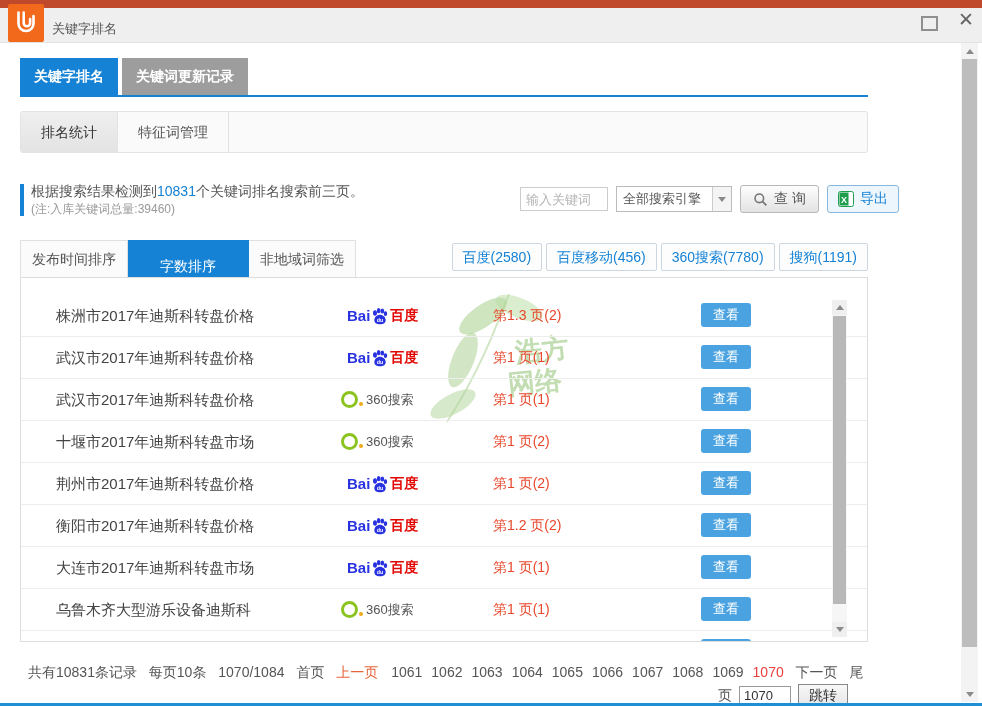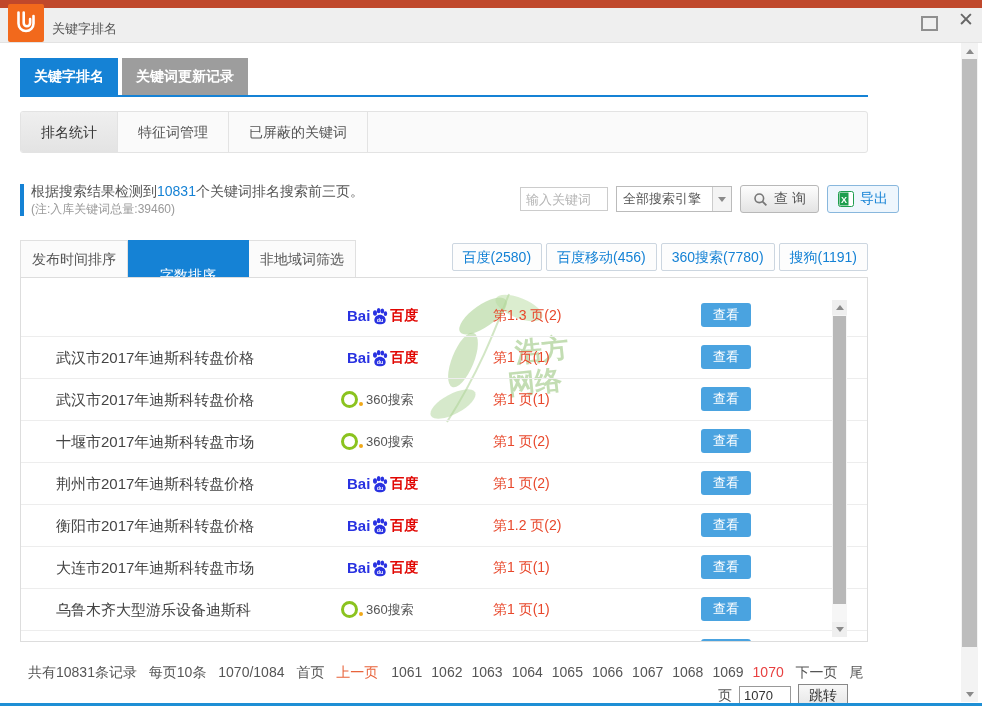--- a/index.html
+++ b/index.html
@@ -49,21 +49,21 @@
   .kw-input::placeholder{color:#b5b5b5;}
   .combo{width:114px;height:24px;border:1px solid #bbb;background:#fff;display:flex;align-items:stretch;cursor:default;}
   .combo .val{flex:1;font-size:13px;color:#555;line-height:24px;padding:0 6px;white-space:nowrap;overflow:hidden;}
   .combo .arrow{width:18px;border-left:1px solid #ccc;background:#f4f4f4;display:flex;align-items:center;justify-content:center;}
   .btn-query{height:26px;padding:0 12px;border:1px solid #b8b8b8;border-radius:3px;background:linear-gradient(#fdfdfd,#e3e3e3);display:flex;align-items:center;gap:6px;font-size:14px;color:#555;cursor:default;}
   .btn-export{height:26px;padding:0 10px;border:1px solid #88b7dd;border-radius:3px;background:#eef6fd;display:flex;align-items:center;gap:6px;font-size:14px;color:var(--accent-blue);cursor:default;}
   
   .filter-tabs{position:absolute;left:20px;top:240px;display:flex;}
   .ftab{height:36px;line-height:36px;padding:0 11px;font-size:14px;color:#555;background:#fbfbfb;border:1px solid #e0e0e0;border-left:none;cursor:default;}
   .ftab:first-child{border-left:1px solid #e0e0e0;}
-  .ftab.active{background:var(--accent-blue);color:#fff;border-color:var(--accent-blue);padding:16px 32px;}
+  .ftab.active{background:var(--accent-blue);color:#fff;border-color:var(--accent-blue);padding:7px 32px;}
   .engine-counts{position:absolute;top:243px;right:114px;display:flex;gap:4px;}
   .ecount{height:26px;line-height:26px;padding:0 10px;border:1px solid #ccd6e0;border-radius:2px;background:#fdfdfd;font-size:14px;color:var(--accent-blue);cursor:default;}
   
   .list-box{position:absolute;left:20px;top:277px;width:846px;height:363px;border:1px solid #ddd;background:#fff;overflow:hidden;}
   .watermark{position:absolute;left:400px;top:12px;z-index:0;pointer-events:none;}
   .rows-wrap{position:absolute;left:0;top:17px;right:0;z-index:1;}
   .krow{position:relative;height:41px;border-bottom:1px solid #ededed;}
   .k-word{position:absolute;left:35px;top:0;line-height:41px;font-size:15px;color:#444;white-space:nowrap;}
   .k-engine{position:absolute;left:320px;top:0;height:41px;display:flex;align-items:center;}
   .k-page{position:absolute;left:472px;top:0;line-height:41px;font-size:14px;color:var(--alert-red);white-space:nowrap;}
@@ -109,21 +109,20 @@
 
 <div class="main-tabs">
     <div class="mtab active">关键字排名</div>
     <div class="mtab">关键词更新记录</div>
   </div>
 <div class="tab-underline"></div>
 
 <div class="subtab-bar">
     <div class="stab active">排名统计</div>
     <div class="stab">特征词管理</div>
-    <div class="stab">已屏蔽的关键词</div>
   </div>
 
 <div class="summary">
   <div class="vbar"></div>
   <div>
     <div class="line1"><span>根据搜索结果检测到</span><span class="count">10831</span><span>个关键词排名搜索前三页。</span></div>
     <div class="line2">(注:入库关键词总量:39460)</div>
   </div>
 </div>
 
@@ -169,20 +168,21 @@
     <path d="M88 4 C 74 40, 58 82, 26 132" stroke="#9cc87e" stroke-width="2" fill="none" opacity="0.45"></path>
     <ellipse cx="62" cy="26" rx="28" ry="11" fill="#a6cf8c" transform="rotate(-35 62 26)" opacity="0.55"></ellipse>
     <ellipse cx="98" cy="18" rx="25" ry="10" fill="#b8dba0" transform="rotate(22 98 18)" opacity="0.5"></ellipse>
     <ellipse cx="42" cy="70" rx="29" ry="11" fill="#9cc87e" transform="rotate(-68 42 70)" opacity="0.45"></ellipse>
     <ellipse cx="32" cy="114" rx="25" ry="10" fill="#aed398" transform="rotate(-28 32 114)" opacity="0.5"></ellipse>
     <text id="wm-t1" x="95" y="72" font-size="27" font-weight="bold" fill="#b9d8a6" opacity="0.85" transform="rotate(-6 95 72)">浩方</text>
     <text id="wm-t2" x="88" y="104" font-size="27" font-weight="bold" fill="#b9d8a6" opacity="0.85" transform="rotate(-6 88 104)">网络</text>
   </svg>
   <div class="rows-wrap">
       <div class="krow">
+    <span class="k-word">株洲市2017年迪斯科转盘价格</span>
     <span class="k-engine">
           <span class="bd-logo">
             <b class="bd-bai">Bai</b>
             <svg class="bd-paw" width="18" height="18" viewBox="0 0 27 27">
               <ellipse cx="6" cy="9" rx="3" ry="4.2" fill="var(--baidu-blue)"></ellipse>
               <ellipse cx="11.5" cy="5.5" rx="2.8" ry="3.9" fill="var(--baidu-blue)"></ellipse>
               <ellipse cx="17" cy="6" rx="2.8" ry="3.9" fill="var(--baidu-blue)"></ellipse>
               <ellipse cx="21.7" cy="10" rx="2.6" ry="3.5" fill="var(--baidu-blue)"></ellipse>
               <path d="M5 19.5c0-4.6 4-8 8.5-8s8.5 3.4 8.5 8-3.5 6.5-8.5 6.5S5 24.1 5 19.5z" fill="var(--baidu-blue)"></path>
               <text x="13.5" y="22.5" font-size="8" fill="#fff" text-anchor="middle" font-weight="bold">du</text>

